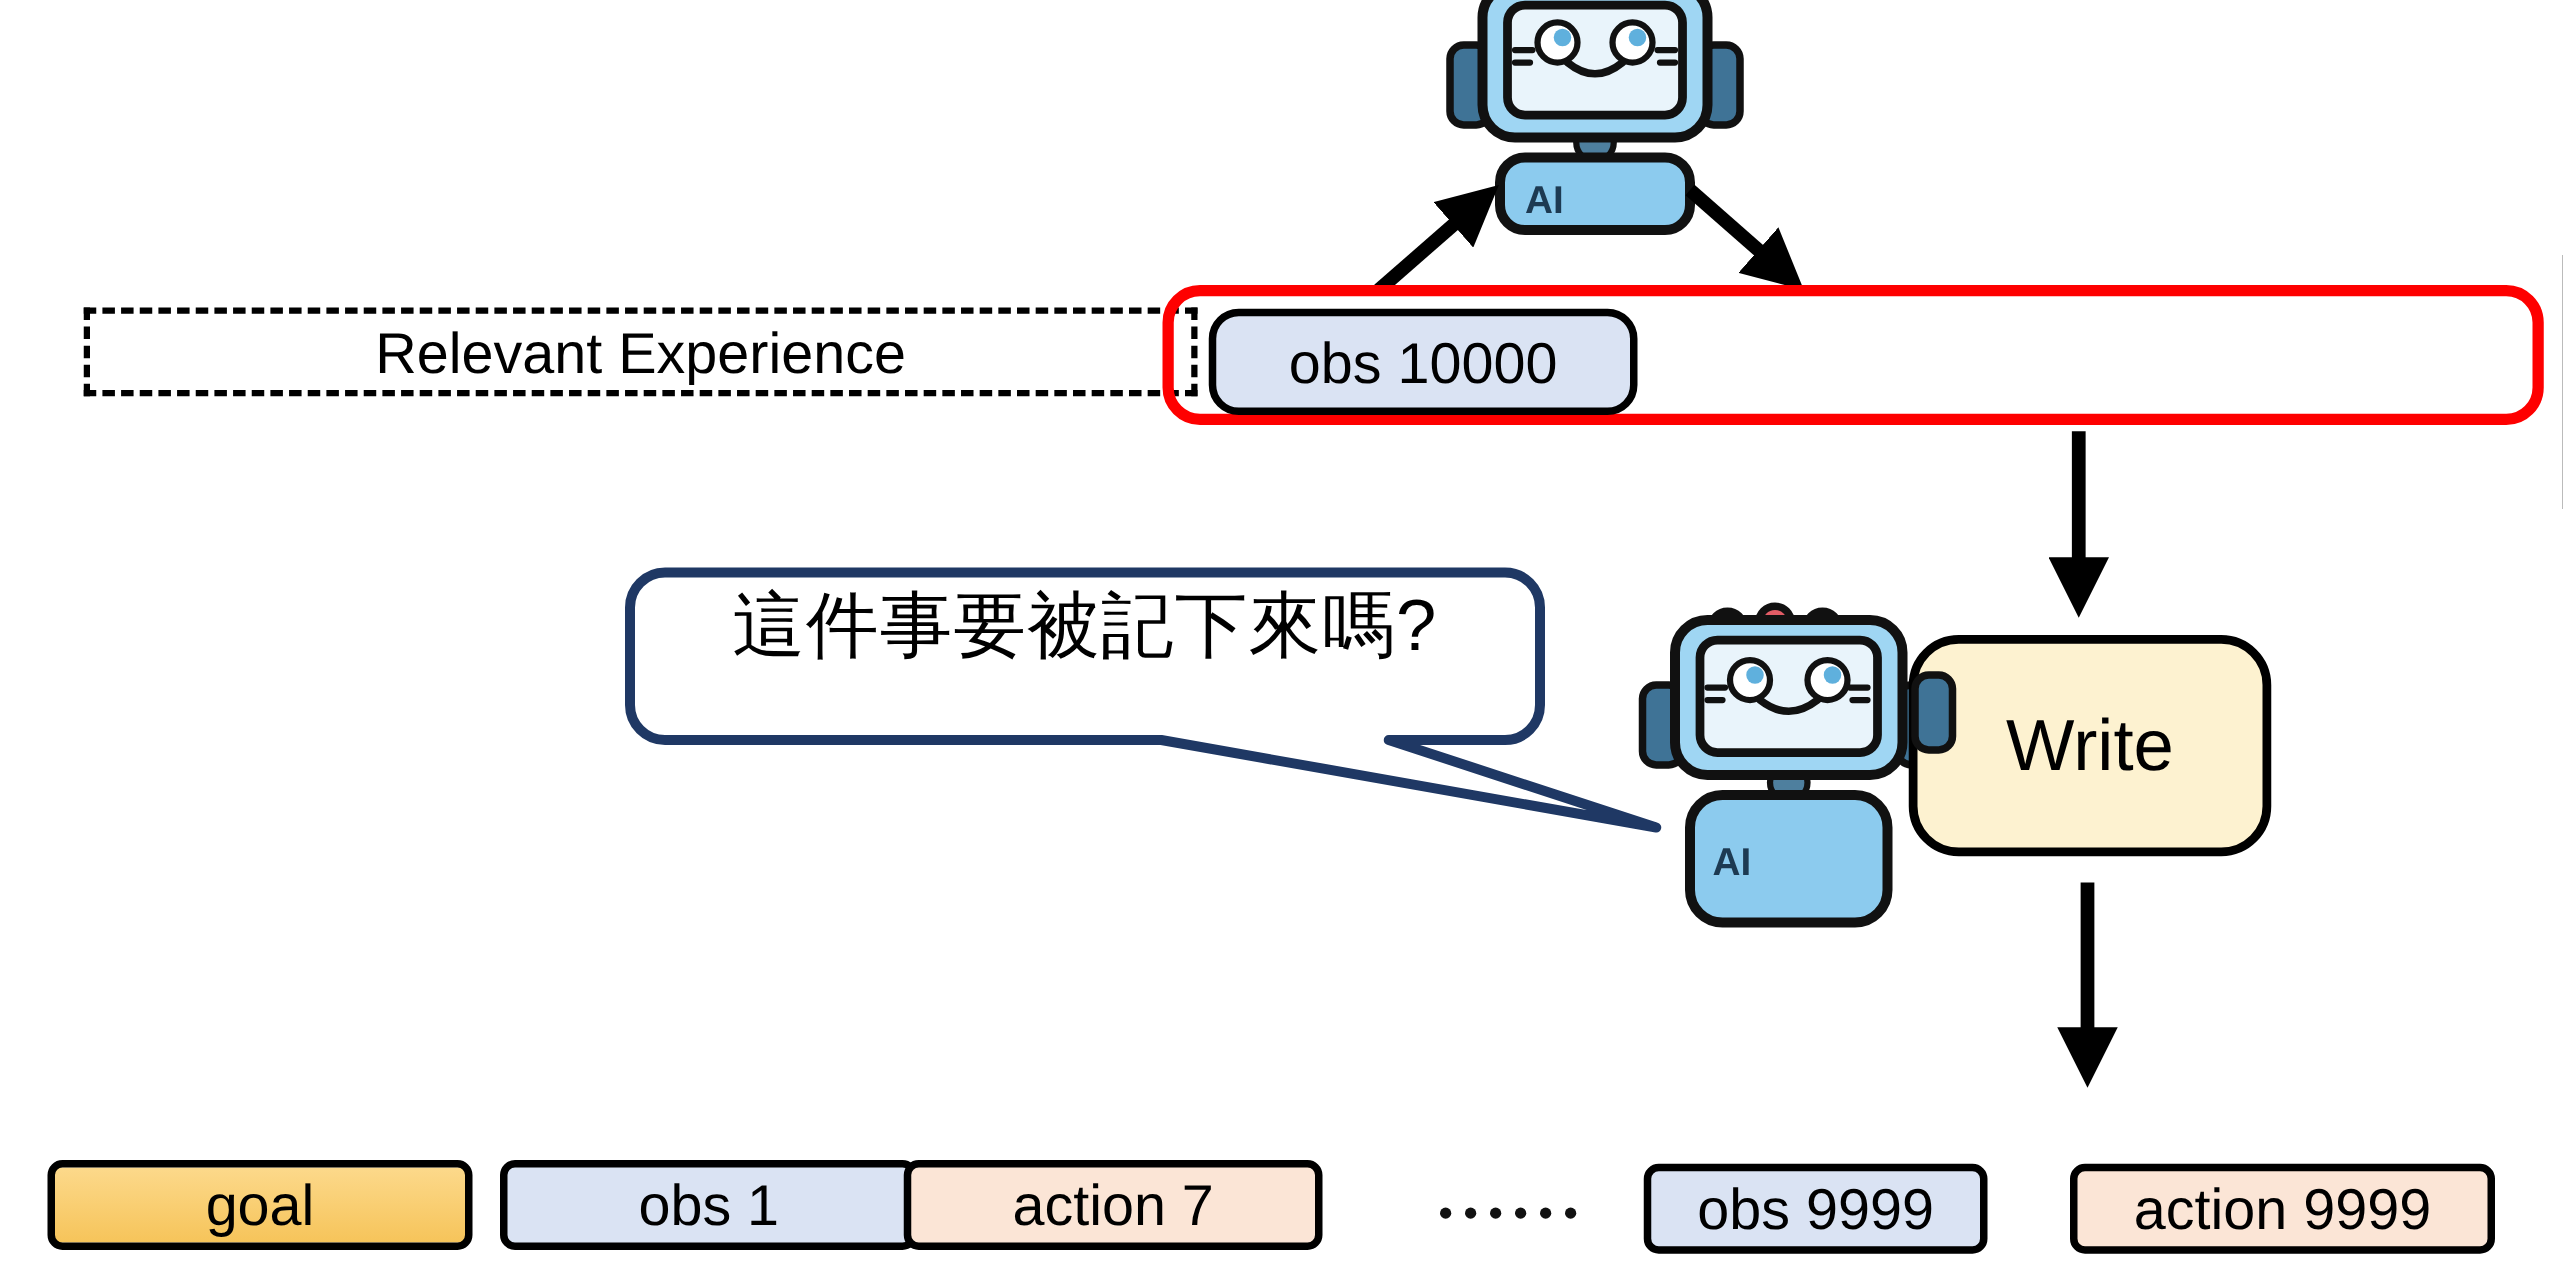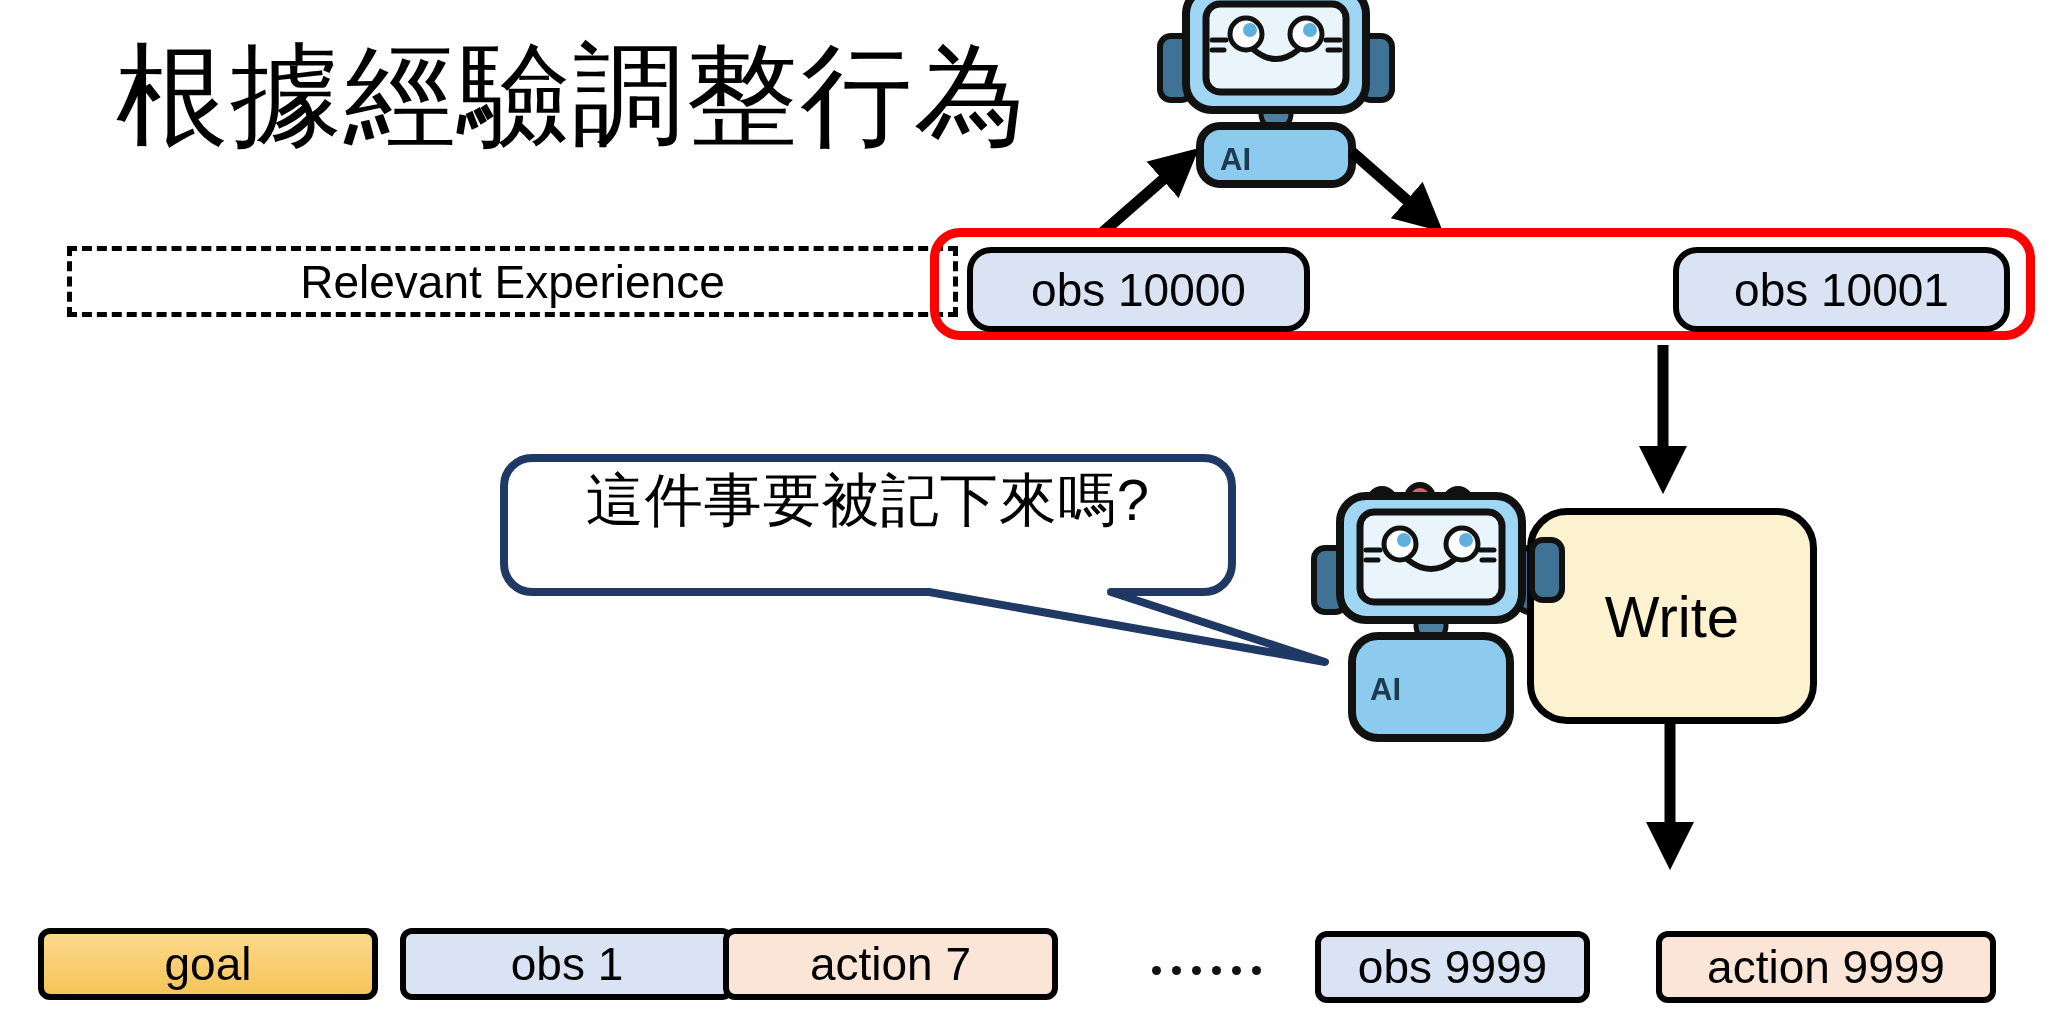--- a/index.html
+++ b/index.html
@@ -39,21 +39,21 @@
   .pill.action{background:#fbe5d6;}
   .pill.goal{background:linear-gradient(180deg,#fcd98b 0%,#f6c45a 100%);}
 
   .speech-text{
     left:504px;top:434px;width:728px;height:134px;z-index:2;
     display:flex;align-items:center;justify-content:center;
     font-size:58px;color:#000;letter-spacing:1px;white-space:nowrap;
   }
 
   .write-box{
-    left:1527px;top:508px;width:290px;height:216px;
+    left:1527px;top:508px;width:290px;height:177px;
     background:#fdf2d0;border:7px solid #000;border-radius:40px;z-index:2;
     display:flex;align-items:center;justify-content:center;
     font-size:58px;color:#000;
   }
 
   .ellipsis-dots{
     left:1152px;top:962px;height:16px;z-index:2;
     display:flex;align-items:center;
   }
   .ellipsis-dots .dot{
@@ -130,30 +130,28 @@
       <circle class="iris" cx="1404" cy="540" r="7"></circle>
       <circle class="iris" cx="1466" cy="540" r="7"></circle>
       <path class="smile" d="M1408 560 Q1431 578 1454 560"></path>
       <path class="cheek" d="M1366 550 h14 M1366 560 h12"></path>
       <path class="cheek" d="M1480 550 h14 M1482 560 h12"></path>
       <rect class="rbody" x="1352" y="636" width="158" height="102" rx="26"></rect>
       <text class="ai-badge" x="1370" y="700">AI</text>
     </g>
   </svg>
 
-  <div class="abs slide-title">根據經驗調整行為</div>
 
   <div class="abs dotted-box">
     <span>Relevant Experience</span>
   </div>
 
   <div class="abs red-frame"></div>
 
   <div class="abs pill top obs" style="left:967px;width:343px;">obs 10000</div>
-  <div class="abs pill top obs" style="left:1673px;width:337px;">obs 10001</div>
 
   <div class="abs speech-text">這件事要被記下來嗎?</div>
 
   <div class="abs write-box">
     <span>Write</span>
   </div>
 
   <div class="abs pill bottom goal" style="left:38px;width:340px;">goal</div>
   <div class="abs pill bottom obs" style="left:383px;width:334px;margin-left:17px;">obs 1</div>
   <div class="abs pill bottom action" style="left:723px;width:335px;">action 7</div>

